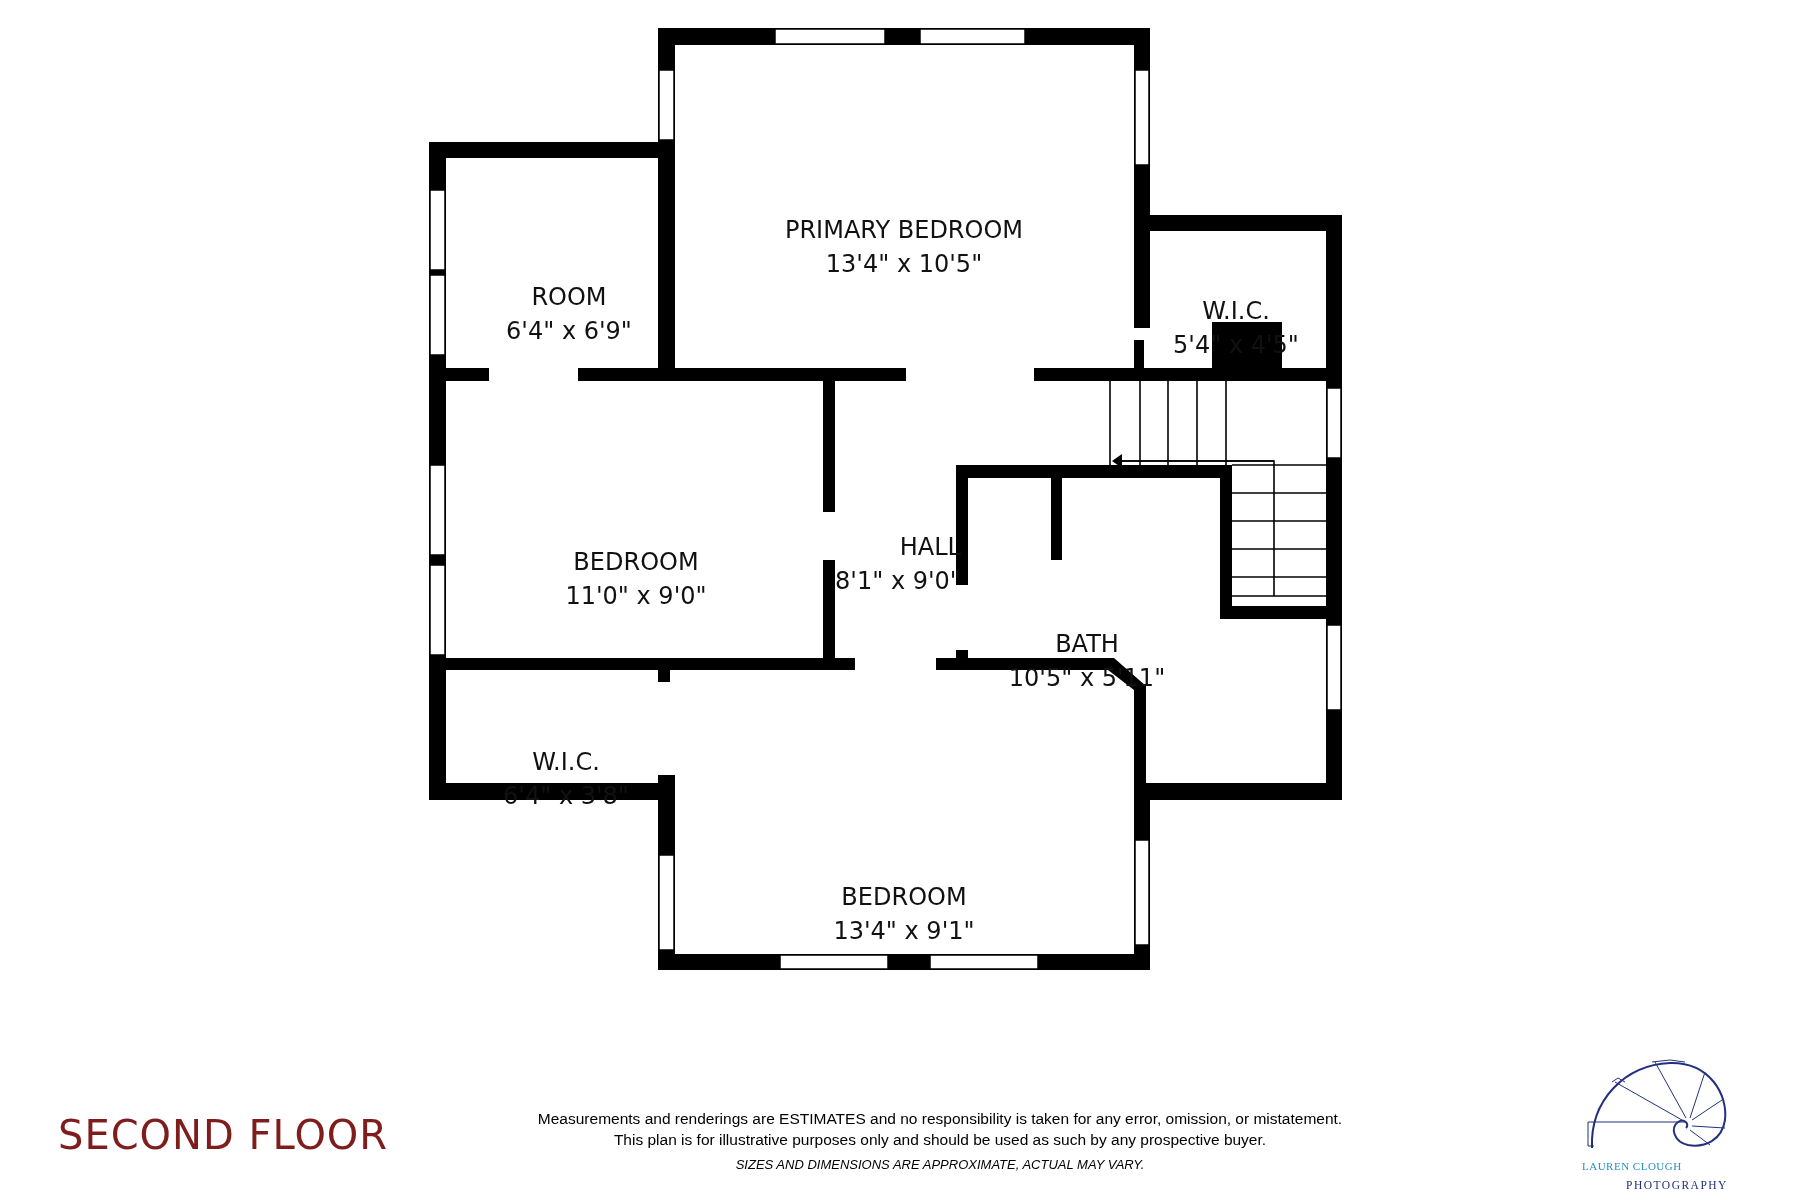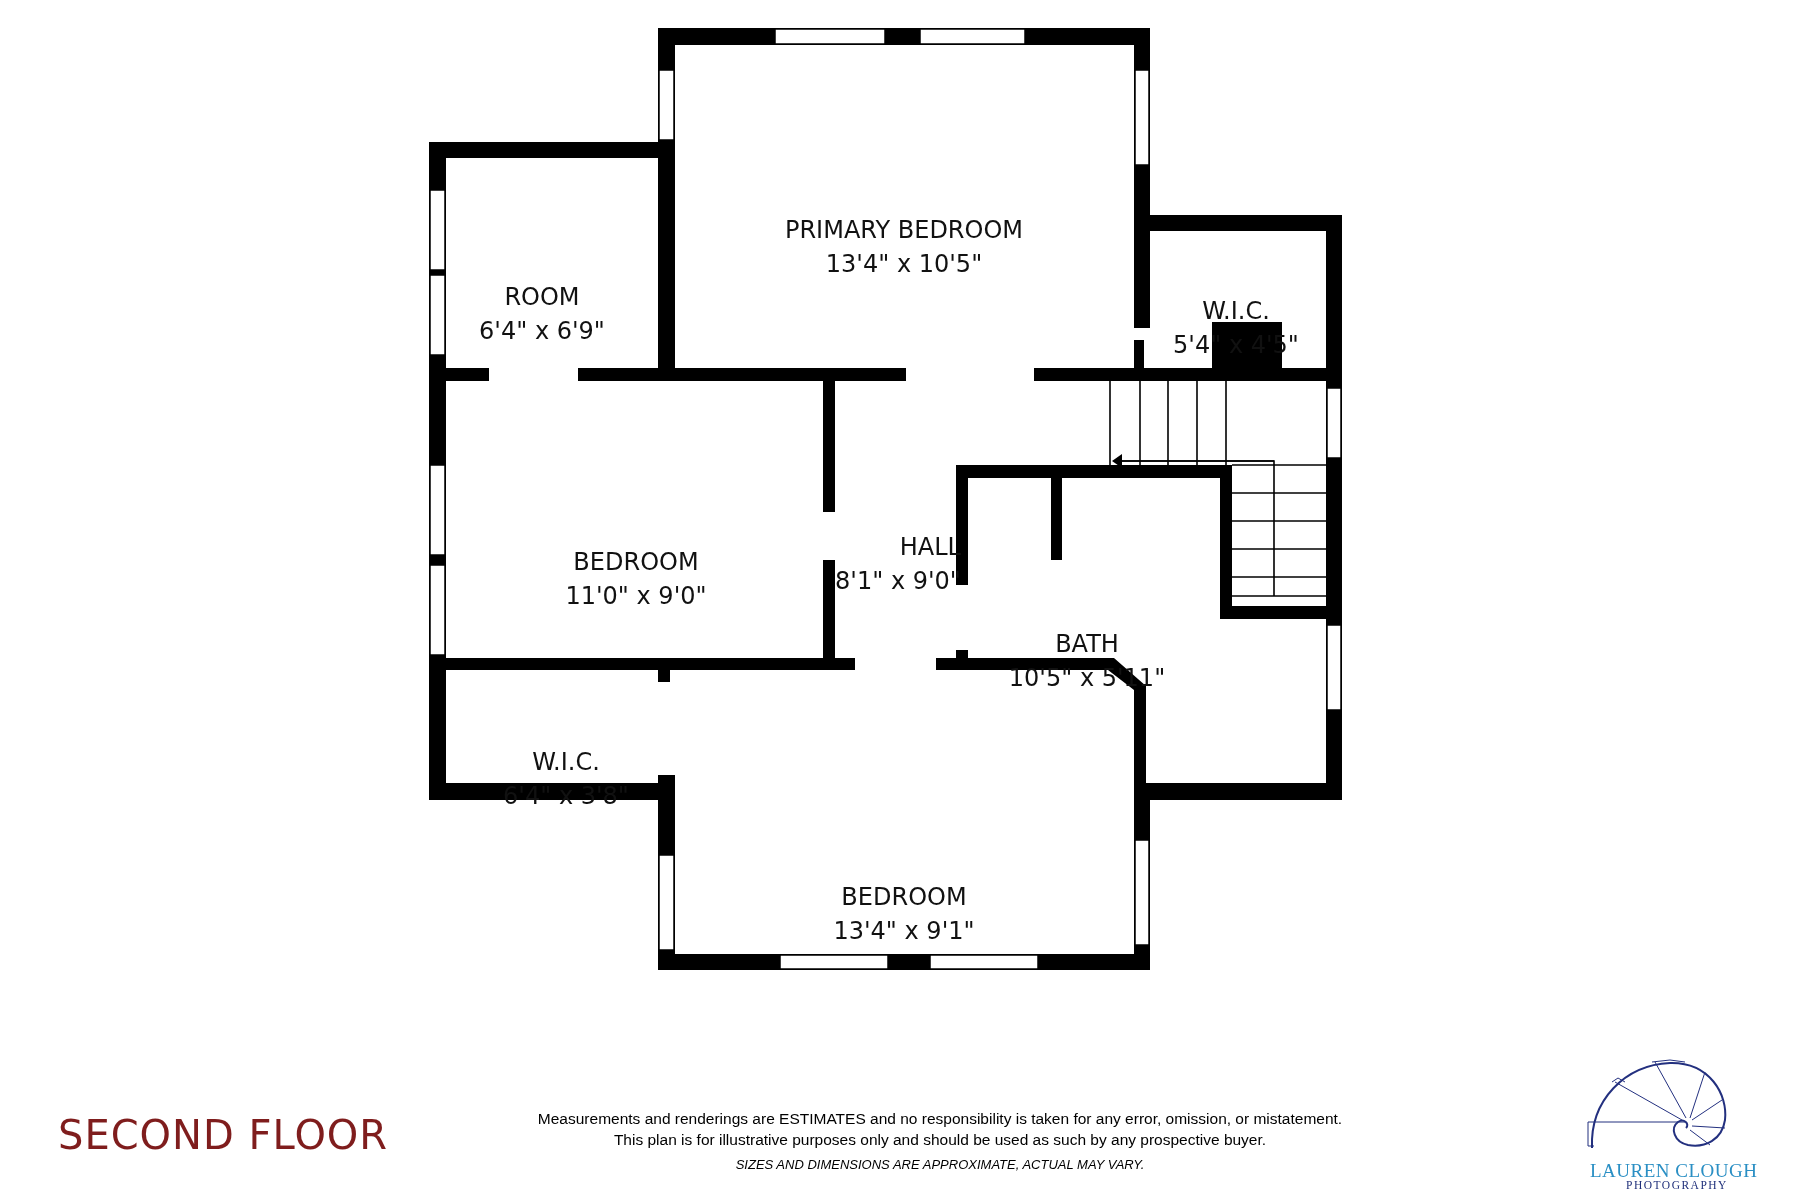--- a/index.html
+++ b/index.html
@@ -4,21 +4,21 @@
 <style>
   html,body{margin:0;padding:0;background:#fff;}
   body{width:1800px;height:1200px;position:relative;overflow:hidden;font-family:"DejaVu Sans",sans-serif;color:#111;}
   #plan{position:absolute;left:0;top:0;}
   .room-label{position:absolute;text-align:center;font-size:24px;line-height:34px;color:#111;white-space:nowrap;transform:translateX(-50%);}
   .room-label span{display:block;}
   #floor-title{position:absolute;left:58px;top:1112px;font-size:40px;letter-spacing:1px;color:#7f1d1d;}
   #disclaimer{position:absolute;left:440px;top:1108px;width:1000px;text-align:center;font-family:"Liberation Sans",sans-serif;font-size:15.5px;line-height:21px;color:#000;}
   #disclaimer .sizes{margin-top:4px;font-size:13px;font-style:italic;}
   #logo{position:absolute;left:1570px;top:1050px;width:200px;height:145px;}
-  #logo .name{position:absolute;left:20px;top:110px;font-family:"Liberation Serif",serif;font-size:19px;color:#2a8fc4;letter-spacing:0.5px;white-space:nowrap;}
+  #logo .name{position:absolute;left:12px;top:110px;font-family:"Liberation Serif",serif;font-size:11px;color:#2a8fc4;letter-spacing:0.5px;white-space:nowrap;}
   #logo .sub{position:absolute;left:56px;top:129px;font-family:"Liberation Serif",serif;font-size:11.5px;color:#1f2f7a;letter-spacing:1.5px;white-space:nowrap;}
 </style>
 </head>
 <body>
 
 <svg id="plan" width="1800" height="1100" viewBox="0 0 1800 1100">
   <g fill="#000">
 
     <rect x="658" y="28" width="17" height="350"></rect>
     <rect x="658" y="28" width="492" height="17"></rect>
@@ -93,21 +93,21 @@
     <polyline points="1120,461 1274,461 1274,596"></polyline>
     <path d="M1120,461 L1274,461"></path>
   </g>
   <path d="M1112,461 L1122,454 L1122,468 Z" fill="#000"></path>
 </svg>
 
 <div class="room-label" style="left:904px;top:213px;">
   <span>PRIMARY BEDROOM</span>
   <span>13'4" x 10'5"</span>
 </div>
-<div class="room-label" style="left:542px;top:280px;">
+<div class="room-label" style="left:569px;top:280px;">
   <span>ROOM</span>
   <span>6'4" x 6'9"</span>
 </div>
 <div class="room-label" style="left:1236px;top:294px;">
   <span>W.I.C.</span>
   <span>5'4" x 4'5"</span>
 </div>
 <div class="room-label" style="left:636px;top:545px;">
   <span>BEDROOM</span>
   <span>11'0" x 9'0"</span>

